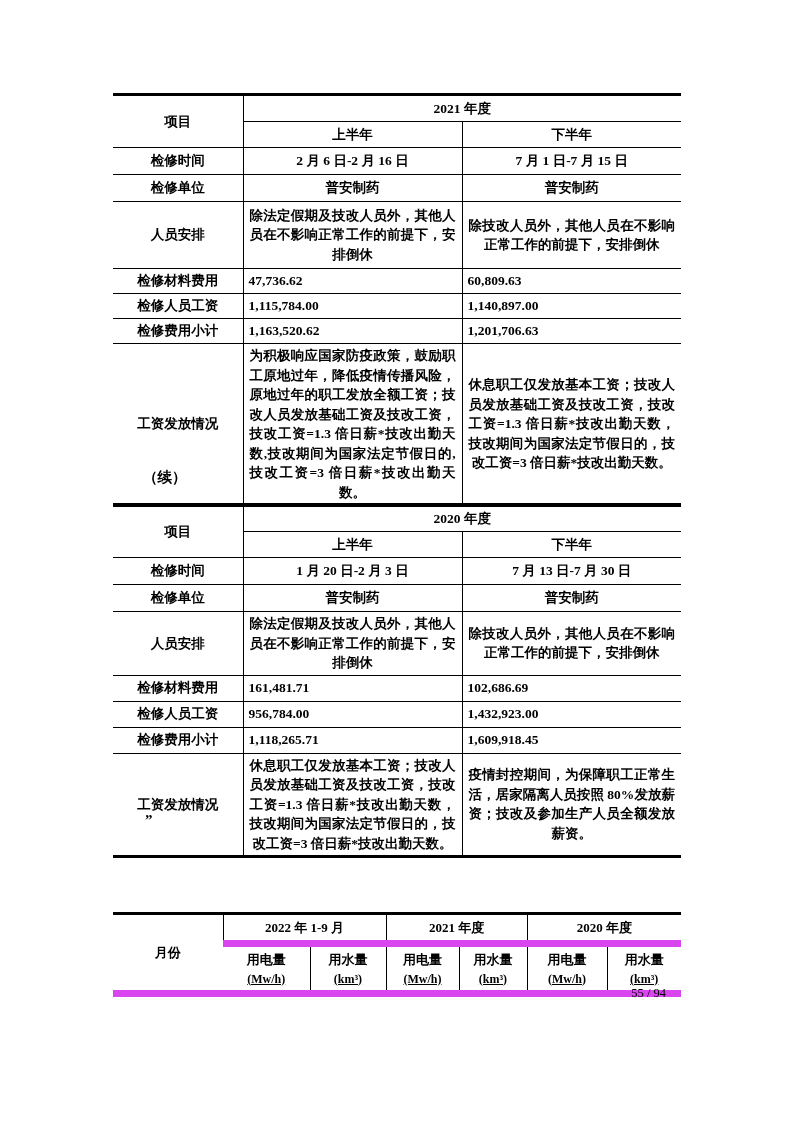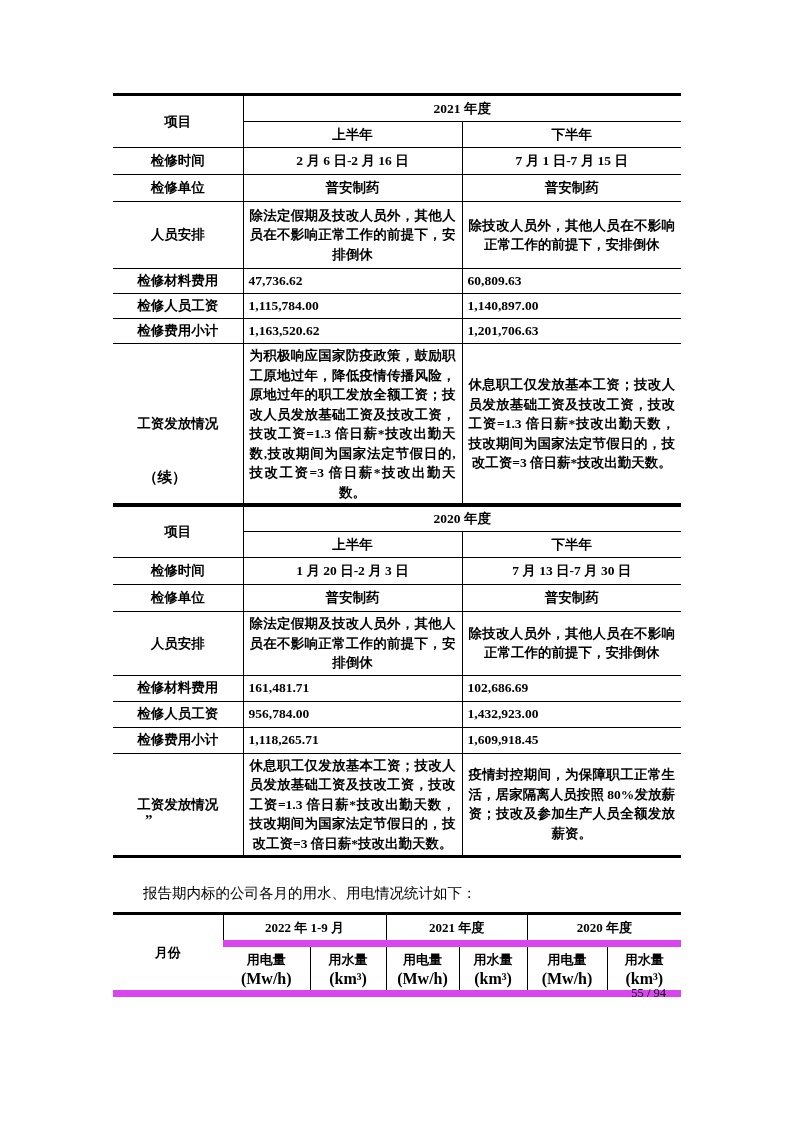--- a/index.html
+++ b/index.html
@@ -21,21 +21,21 @@
   .h62{height:62px;} .h53{height:53px;} .h140{height:140px;} .h92{height:92px;}
 
   #t1{top:93px;} #t2{top:503px;} #t3{top:912px;}
 
   .utable{border-top:3px solid #000;border-bottom:3px solid #000;}
   .utable th{border-bottom:7px solid #d946ef;vertical-align:middle;font-weight:bold;
        font-size:13px;line-height:20px;padding:1px 2px;text-align:center;overflow:hidden;margin-top:12px;}
   .utable th + th{border-left:1px solid #000;}
   .u-head-row1 th{height:23px;}
   .u-head-row2 th{height:41px;}
-  .unit{font-size:16px;font-weight:bold;line-height:18px;}
+  .unit{font-size:12px;font-weight:bold;line-height:18px;text-decoration:underline;}
 
   .cont-label{position:absolute;top:468px;left:30px;font-size:14.5px;font-weight:bold;}
   .close-quote{position:absolute;top:812px;left:32px;font-size:15px;font-weight:bold;}
   .sec-heading{position:absolute;top:846px;left:34px;font-size:15.5px;font-weight:bold;
        letter-spacing:0.5px;}
   .intro{position:absolute;top:884px;left:30px;font-size:14.5px;font-weight:normal;}
   .pagenum{position:absolute;top:986px;right:15px;font-size:12.5px;font-weight:normal;}
 </style>
 </head>
 <body>
@@ -149,21 +149,20 @@
       <tr class="table-row">
         <td class="ctr h92">工资发放情况</td>
         <td class="jctr h92">休息职工仅发放基本工资；技改人员发放基础工资及技改工资，技改工资=1.3 倍日薪*技改出勤天数，技改期间为国家法定节假日的，技改工资=3 倍日薪*技改出勤天数。</td>
         <td class="jctr h92">疫情封控期间，为保障职工正常生活，居家隔离人员按照 80%发放薪资；技改及参加生产人员全额发放薪资。</td>
       </tr>
     </tbody>
   </table>
 
   <div class="close-quote">”</div>
 
-  <div class="intro">报告期内标的公司各月的用水、用电情况统计如下：</div>
 
   <table id="t3" class="utable">
     <colgroup>
       <col style="width:110px">
         <col style="width:87px">
         <col style="width:76px">
       <col style="width:73px">
         <col style="width:68px">
         <col style="width:80px">
         <col style="width:74px">

